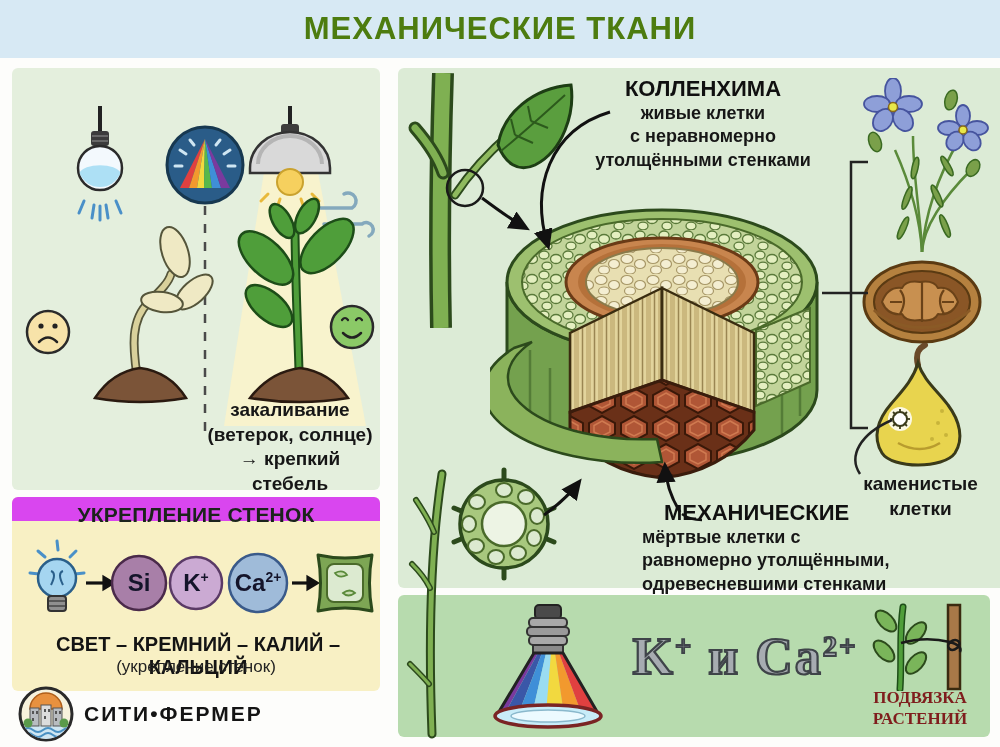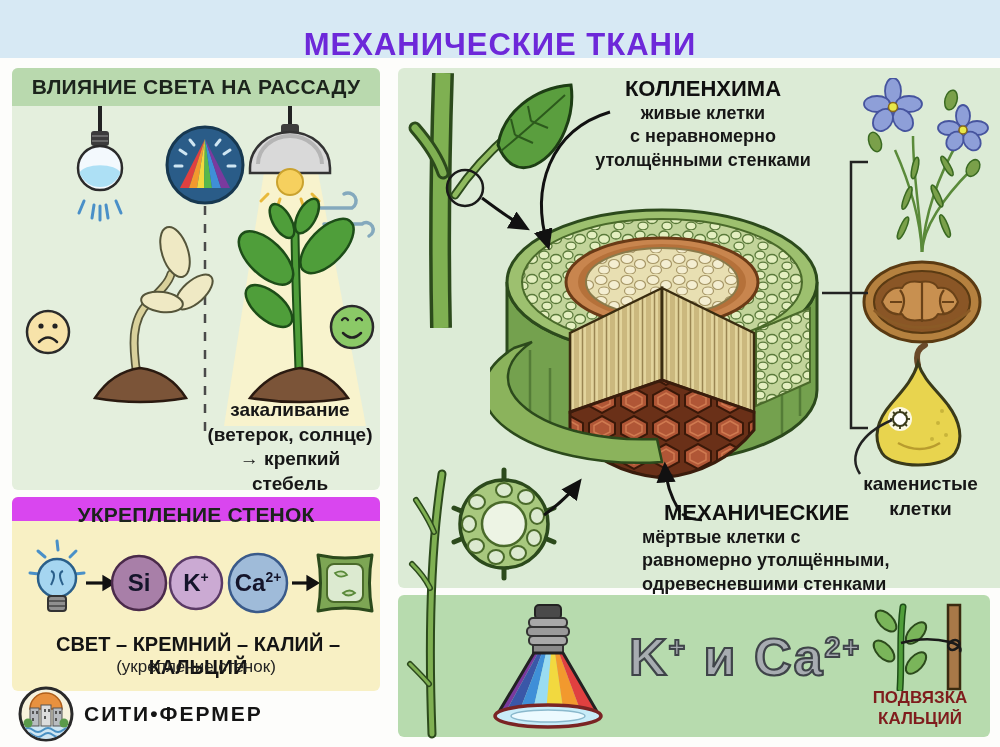--- a/index.html
+++ b/index.html
@@ -13,25 +13,24 @@
   .ionlbl{position:absolute;transform:translate(-50%,-50%);font-weight:700;color:#14142a;}
   .bigions{font-size:52px;font-weight:700;color:#a7acb1;
            -webkit-text-stroke:2.2px #3f4449;text-shadow:0 0 1px #3f4449;letter-spacing:2px;}
   .bigions sup{font-size:55%;-webkit-text-stroke:1.8px #3f4449;}
   svg{display:block;}
 </style>
 </head>
 <body>
 
 <div class="abs" style="left:0;top:0;width:1000px;height:58px;background:#d7e9f4;">
-  <div style="width:100%;text-align:center;font-size:31px;font-weight:700;color:#6d28d9;padding-top:27px;letter-spacing:1px;">МЕХАНИЧЕСКИЕ ТКАНИ</div>
+  <div style="width:100%;text-align:center;font-size:31px;font-weight:700;color:#4d7c0f;padding-top:11px;letter-spacing:1px;">МЕХАНИЧЕСКИЕ ТКАНИ</div>
 </div>
 
 <div class="panel" style="left:12px;top:68px;width:368px;height:422px;background:#e4efdd;">
-  <div class="hdr" style="background:#b9d9ae;height:38px;line-height:38px;font-size:21px;border-radius:6px 6px 0 0;">ВЛИЯНИЕ СВЕТА НА РАССАДУ</div>
 
   <svg class="abs" style="left:0;top:38px;" width="368" height="384" viewBox="0 0 368 384">
 
     <polygon points="252,66 306,66 354,320 212,320" fill="rgba(250,243,203,0.9)"></polygon>
 
     <path d="M193,100 V 326" stroke="#4a4a4a" stroke-width="2.5" stroke-dasharray="9 9" fill="none"></path>
 
     <g>
       <line x1="88" y1="0" x2="88" y2="26" stroke="#222" stroke-width="4"></line>
       <rect x="79" y="25" width="18" height="15" rx="3" fill="#3c3c3c"></rect>
@@ -396,21 +395,21 @@
       <path d="M282,444 C272,428 268,414 267,398" marker-end="url(#ah)"></path>
       <path d="M284,446 Q292,452 304,452" stroke-width="2.5"></path>
     </g>
     <g stroke="#222" stroke-width="2.5" fill="none">
       <path d="M470,94 H453 V360 H470 M453,225 H470 M424,225 H453"></path>
     </g>
     <path d="M462,406 C450,388 462,366 494,352" stroke="#222" stroke-width="2.5" fill="none"></path>
   </svg>
 </div>
 
-<div class="panel" style="left:398px;top:595px;width:592px;height:142px;background:#b7dbae;">
+<div class="panel" style="left:398px;top:595px;width:592px;height:142px;background:#b7dbae;font-family:Liberation Serif, serif;">
 
   <svg class="abs" style="left:92px;top:8px;" width="118" height="130" viewBox="0 0 118 130">
     <rect x="45" y="2" width="26" height="14" rx="4" fill="#4a4a4a" stroke="#222" stroke-width="2"></rect>
     <rect x="39" y="15" width="38" height="9" rx="4" fill="#a8a8a8" stroke="#333" stroke-width="2"></rect>
     <rect x="37" y="24" width="42" height="9" rx="4" fill="#9a9a9a" stroke="#333" stroke-width="2"></rect>
     <rect x="39" y="33" width="38" height="9" rx="4" fill="#a8a8a8" stroke="#333" stroke-width="2"></rect>
     <rect x="43" y="42" width="30" height="8" fill="#8a8a8a" stroke="#333" stroke-width="2"></rect>
     <g>
       <polygon points="44,50 48,50 14,112 7,112" fill="#7a3a9e"></polygon>
       <polygon points="48,50 52,50 28,112 14,112" fill="#3a57a8"></polygon>
@@ -438,21 +437,21 @@
     <g fill="#7ab55a" stroke="#2c4a1c" stroke-width="2">
       <ellipse cx="18" cy="18" rx="7" ry="13" transform="rotate(-44 18 18)"></ellipse>
       <ellipse cx="48" cy="30" rx="7" ry="13" transform="rotate(42 48 30)"></ellipse>
       <ellipse cx="16" cy="48" rx="7" ry="13" transform="rotate(-44 16 48)"></ellipse>
       <ellipse cx="48" cy="60" rx="7" ry="13" transform="rotate(42 48 60)"></ellipse>
     </g>
     <path d="M33,40 C50,35 66,35 82,39 M82,39 c7,-5 13,1 7,6 c-6,5 -12,-1 -7,-6 M82,39 c8,2 12,6 10,10" stroke="#1a1a1a" stroke-width="2.5" fill="none"></path>
   </svg>
   <div class="abs" style="left:452px;top:92px;width:140px;text-align:center;font-weight:800;font-size:17px;color:#7f1d1d;line-height:1.25;">
     <div>ПОДВЯЗКА</div>
-    <div>КАЛЬЦИЙ</div>
+    <div>РАСТЕНИЙ</div>
   </div>
 </div>
 
 <svg class="abs" style="left:402px;top:468px;z-index:5;" width="70" height="274" viewBox="0 0 70 274">
   <path d="M40,6 C30,70 26,160 30,266" stroke="#2c4a1c" stroke-width="9" fill="none" stroke-linecap="round"></path>
   <path d="M40,6 C30,70 26,160 30,266" stroke="#7fb052" stroke-width="5" fill="none" stroke-linecap="round"></path>
   <g stroke="#2c4a1c" stroke-width="6" stroke-linecap="round">
       <path d="M14,32 C22,44 28,54 32,64"></path>
       <path d="M10,96 C18,104 24,112 28,120"></path>
       <path d="M8,196 C16,204 22,210 27,216"></path>

